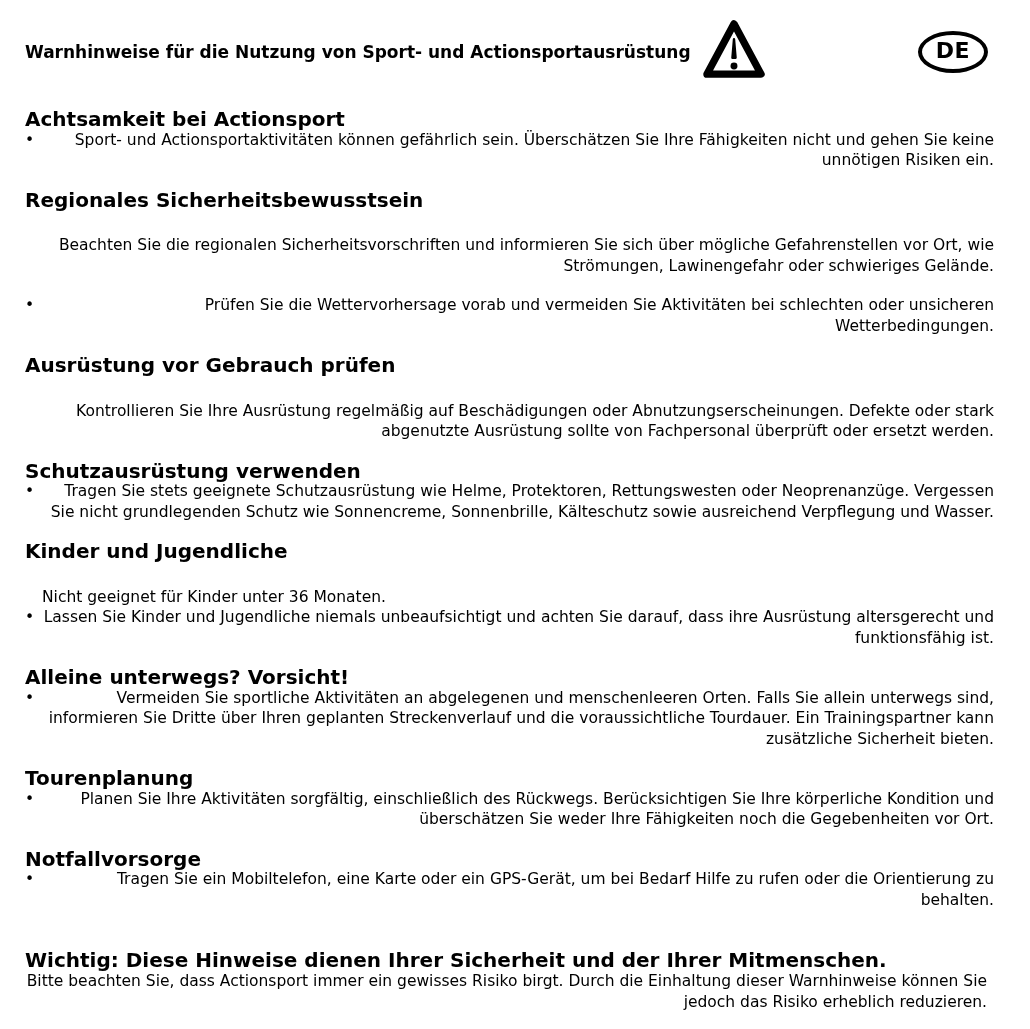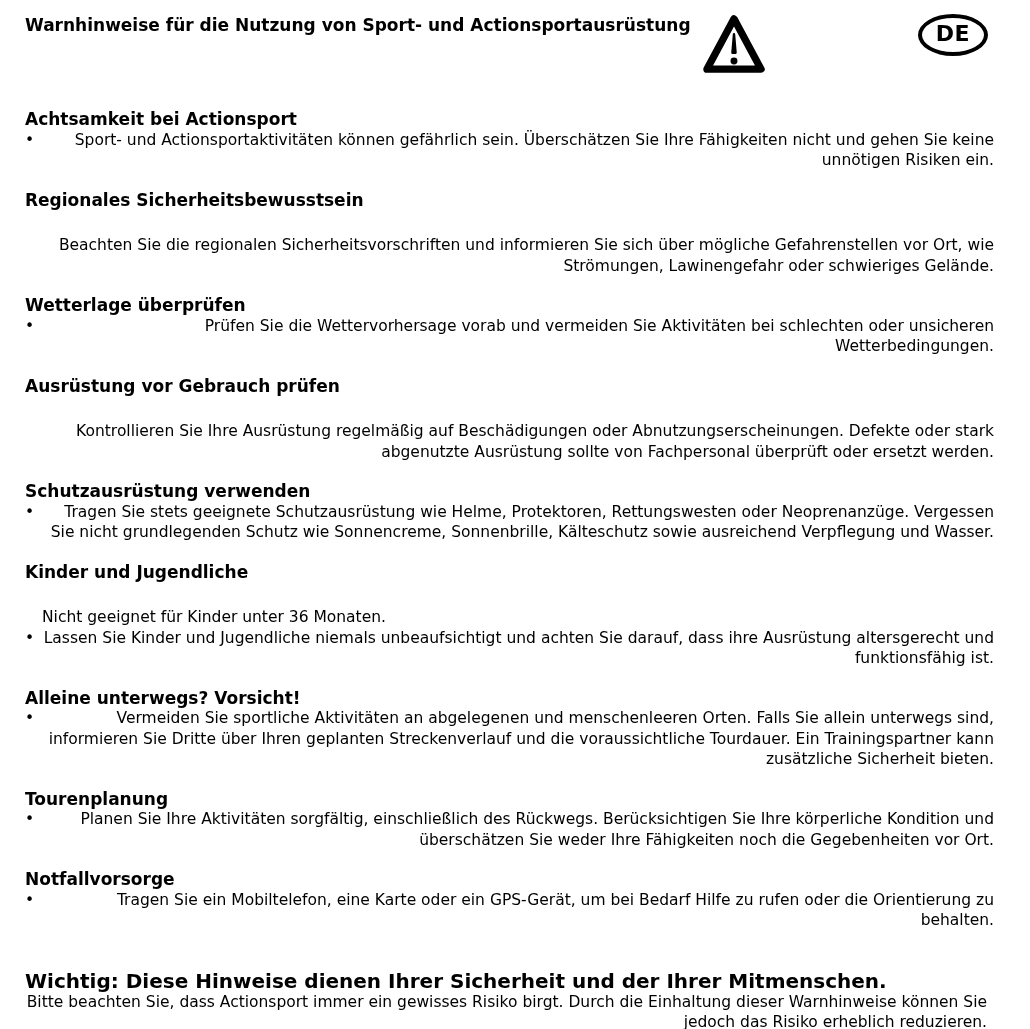--- a/index.html
+++ b/index.html
@@ -12,21 +12,21 @@
     font-family: "DejaVu Sans", "Liberation Sans", sans-serif;
     font-size: 15.5px;
     line-height: 20.5px;
     overflow: hidden;
   }
   .page { padding: 14px 25px 0 25px; }
 
   
   .header {
     display: flex;
-    align-items: flex-start;
+    align-items: center;
     height: 76px;
   }
   .title {
     font-size: 17px;
     font-weight: bold;
     line-height: 22px;
     white-space: nowrap;
   }
   .warn-icon { margin-left: 12px; flex: 0 0 auto; display: block; }
   .badge {
@@ -44,21 +44,21 @@
     font-size: 22px;
     letter-spacing: 0.5px;
     padding-bottom: 1px;
   }
 
   
   .section { margin-top: 19px; }
   .section:first-of-type { margin-top: 16px; }
   .section h2 {
     margin: 0;
-    font-size: 17px;
+    font-size: 20px;
     font-weight: bold;
     line-height: 20.5px;
   }
   .item { display: flex; }
   .item .dot {
     flex: 0 0 17px;
     width: 17px;
   }
   .item.plain { padding-left: 17px; margin-top: 25px; }
   .txt { max-width: 952px; text-align: right; }
@@ -98,21 +98,20 @@
   </div>
 
   <div class="section">
     <h2>Regionales Sicherheitsbewusstsein</h2>
     <div class="item plain">
       <span class="txt">Beachten Sie die regionalen Sicherheitsvorschriften und informieren Sie sich über mögliche Gefahrenstellen vor Ort, wie Strömungen, Lawinengefahr oder schwieriges Gelände.</span>
     </div>
   </div>
 
   <div class="section">
-    <h2>Wetterlage überprüfen</h2>
     <div class="item bullet">
       <span class="dot">•</span>
       <span class="txt">Prüfen Sie die Wettervorhersage vorab und vermeiden Sie Aktivitäten bei schlechten oder unsicheren Wetterbedingungen.</span>
     </div>
   </div>
 
   <div class="section">
     <h2>Ausrüstung vor Gebrauch prüfen</h2>
     <div class="item plain">
       <span class="txt">Kontrollieren Sie Ihre Ausrüstung regelmäßig auf Beschädigungen oder Abnutzungserscheinungen. Defekte oder stark abgenutzte Ausrüstung sollte von Fachpersonal überprüft oder ersetzt werden.</span>

